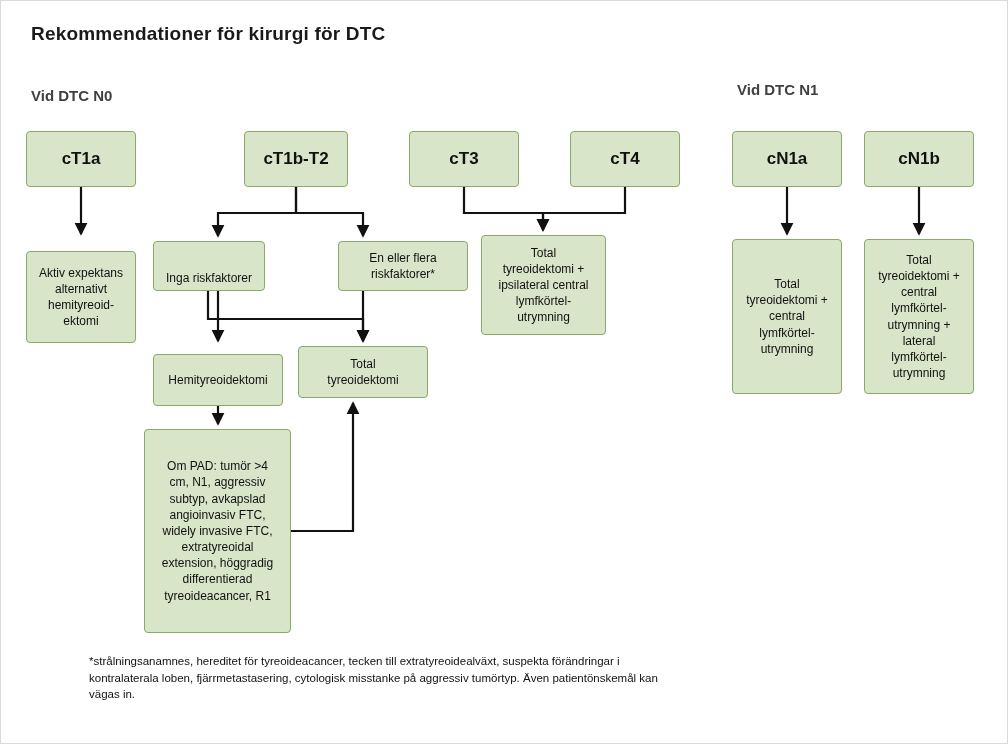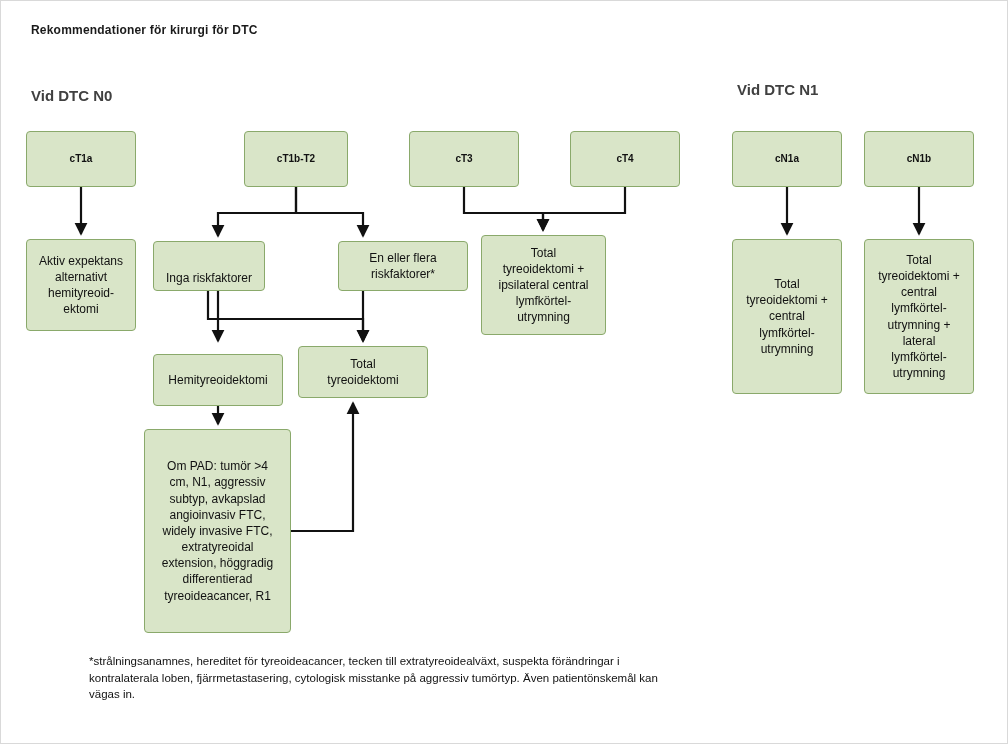--- a/index.html
+++ b/index.html
@@ -19,21 +19,21 @@
     width: 1008px;
     height: 744px;
     border: 1px solid #d9d9d9;
     box-sizing: border-box;
     background: #ffffff;
   }
   .title {
     position: absolute;
     left: 30px;
     top: 22px;
-    font-size: 12px;
+    font-size: 19px;
     font-weight: bold;
     letter-spacing: 0.2px;
     color: #1a1a1a;
   }
   .section-label {
     position: absolute;
     font-size: 15px;
     font-weight: bold;
     color: #404040;
   }
@@ -47,21 +47,21 @@
     align-items: center;
     justify-content: center;
     text-align: center;
     font-size: 12px;
     line-height: 1.35;
     color: #111111;
     padding: 4px 6px;
   }
   .node.bold {
     font-weight: bold;
-    font-size: 10px;
+    font-size: 17px;
   }
   .node .txt {
     display: block;
     white-space: pre-line;
   }
   .footnote {
     position: absolute;
     left: 88px;
     top: 652px;
     width: 600px;
@@ -135,21 +135,21 @@
   <div class="node bold" style="left:569px; top:130px; width:110px; height:56px;">
       <span class="txt">cT4</span>
     </div>
   <div class="node bold" style="left:731px; top:130px; width:110px; height:56px;">
       <span class="txt">cN1a</span>
     </div>
   <div class="node bold" style="left:863px; top:130px; width:110px; height:56px;text-align:right;">
       <span class="txt">cN1b</span>
     </div>
 
-  <div class="node" style="left:25px; top:238px; width:110px; height:92px;">
+  <div class="node" style="left:25px; top:250px; width:110px; height:92px;">
       <span class="txt">Aktiv expektans
 alternativt
 hemityreoid-
 ektomi</span>
     </div>
   <div class="node" style="left:152px; top:240px; width:112px; height:50px;align-items:flex-end;">
       <span class="txt">Inga riskfaktorer</span>
     </div>
   <div class="node" style="left:297px; top:240px; width:130px; height:50px;margin-left:40px;">
       <span class="txt">En eller flera

